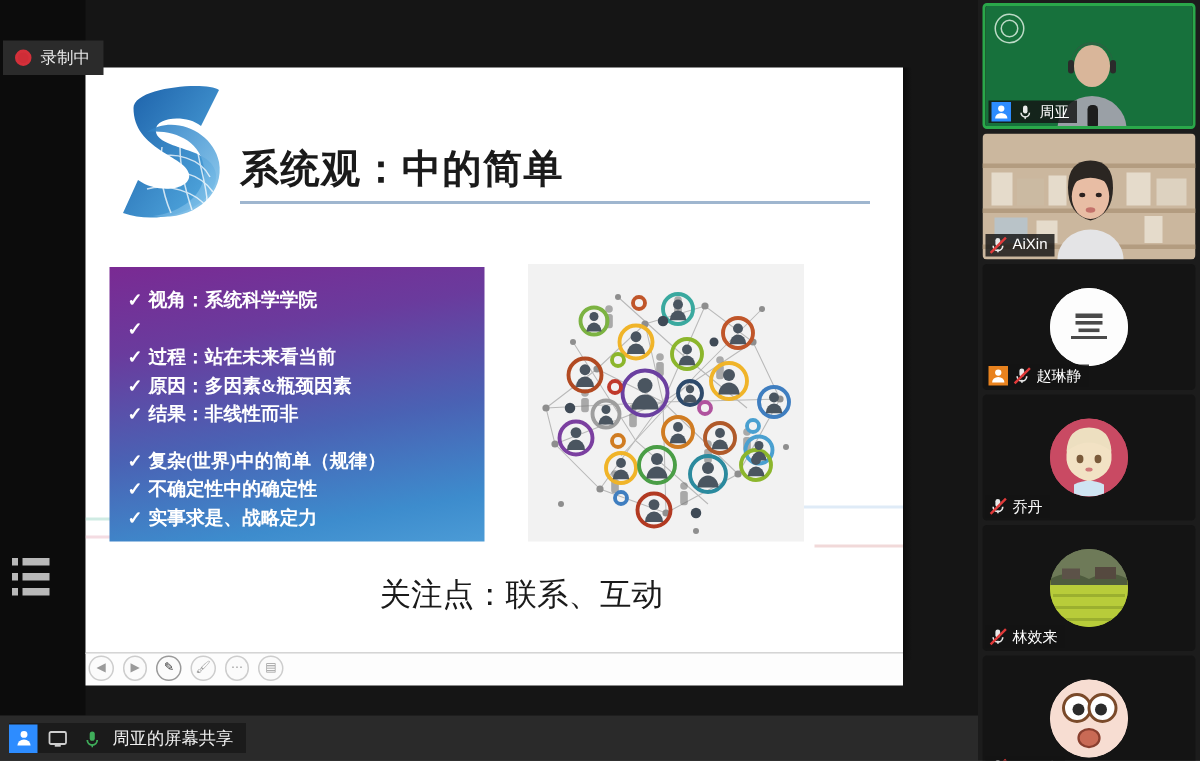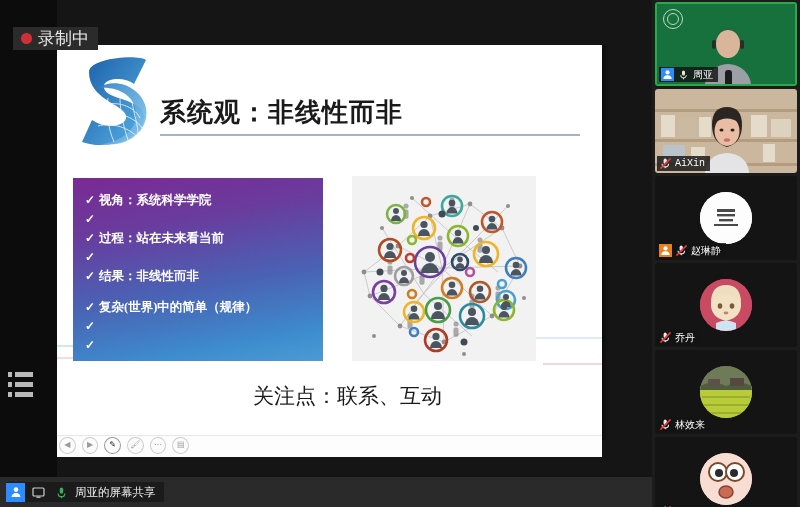--- a/index.html
+++ b/index.html
@@ -112,24 +112,24 @@
     color: #9a9a9a; font-size: 8px; line-height: 1;
   }
   .ppt-btn.active { border-color: #9a9a9a; color: #2a2a2a; }
   #slide-footer-bar {
     position: absolute; left: 57px; top: 435px; width: 545px; height: 22px;
     background: #fdfdfd; border-top: 1px solid #e6e6e6;
   }
 
   
   #rec-badge {
-    position: absolute; left: 13px; top: 27px; height: 23px;
+    position: absolute; left: 2px; top: 27px; height: 23px;
     background: #2b2b2b; color: #e8e8e8;
     display: flex; align-items: center; gap: 6px;
-    padding: 0 9px 0 8px; font-size: 17px;
+    padding: 0 9px 0 8px; font-size: 11px;
     z-index: 9;
   }
   #rec-dot { width: 11px; height: 11px; border-radius: 50%;
     border: 2px solid #d4303a; background: #cf2d37; position: relative; }
 
   
   #statusbar {
     position: absolute; left: 0; top: 477px; width: 783px; height: 30px;
     background: #2a2a2a;
   }
@@ -142,21 +142,21 @@
   .mini-icon.blue { background: #2d8cff; }
 
   
   #filmstrip {
     position: absolute; left: 652px; top: 0; width: 148px; height: 507px;
     background: #1c1c1c;
     padding: 2px 3px;
   }
   .tile {
     position: relative; width: 142px; height: 84px; margin-bottom: 3px;
-    background: #141414; border-radius: 3px; overflow: hidden; font-family: Liberation Mono, monospace;
+    background: #141414; border-radius: 3px; overflow: hidden;
   }
   .tile.speaking { border: 2px solid #2aa84a; }
   .nameplate {
     position: absolute; left: 2px; bottom: 2px; height: 15px;
     background: rgba(20,20,20,.82);
     display: flex; align-items: center; gap: 3px;
     padding: 0 5px 0 2px;
     font-size: 10px; color: #fff; white-space: nowrap;
   }
   .badge { width: 13px; height: 13px; display: flex; align-items: center; justify-content: center; flex: none; }
@@ -229,52 +229,55 @@
         <g stroke="#ffffff" stroke-width="1" fill="none" opacity=".75">
           <path d="M26 52 C40 46 58 52 64 64"></path>
             <path d="M24 62 C38 56 58 62 66 74"></path>
           <path d="M22 72 C36 68 54 74 62 84"></path>
           <path d="M32 44 C30 58 32 74 38 88"></path>
             <path d="M44 44 C44 58 48 74 52 86"></path>
           <path d="M56 48 C58 60 62 72 62 80"></path>
         </g>
       </svg>
 
-      <div id="slide-title">系统观：非线性而非</div>
+      <div id="slide-title">系统观：中的简单</div>
       <div id="title-rule"></div>
 
       <div id="bullets">
         <div class="bullet">
           <span class="ck">✓</span>
           <span>视角：系统科学学院</span>
         </div>
         <div class="bullet">
           <span class="ck">✓</span>
         </div>
         <div class="bullet">
           <span class="ck">✓</span>
           <span>过程：站在未来看当前</span>
         </div>
         <div class="bullet">
           <span class="ck">✓</span>
+          <span>原因：多因素&amp;瓶颈因素</span>
         </div>
         <div class="bullet">
           <span class="ck">✓</span>
           <span>结果：非线性而非</span>
         </div>
 
         <div class="bullet gap">
           <span class="ck">✓</span>
           <span>复杂(世界)中的简单（规律）</span>
         </div>
         <div class="bullet">
           <span class="ck">✓</span>
+          <span>不确定性中的确定性</span>
         </div>
         <div class="bullet">
           <span class="ck">✓</span>
+          <span>实事求是、战略定力</span>
         </div>
       </div>
 
       <div id="network">
         <svg viewBox="0 0 184 185" width="184" height="185">
           <g stroke="#b9b9b9" stroke-width=".7" fill="none">
             <path d="M12 96 L46 70 L78 40 L118 28 L150 52 L168 90 L140 140 L92 166 L48 150 L18 120 Z"></path>
             <path d="M46 70 L90 92 L140 140"></path>
               <path d="M78 40 L90 92 L48 150"></path>
             <path d="M118 28 L90 92 L18 120"></path>

